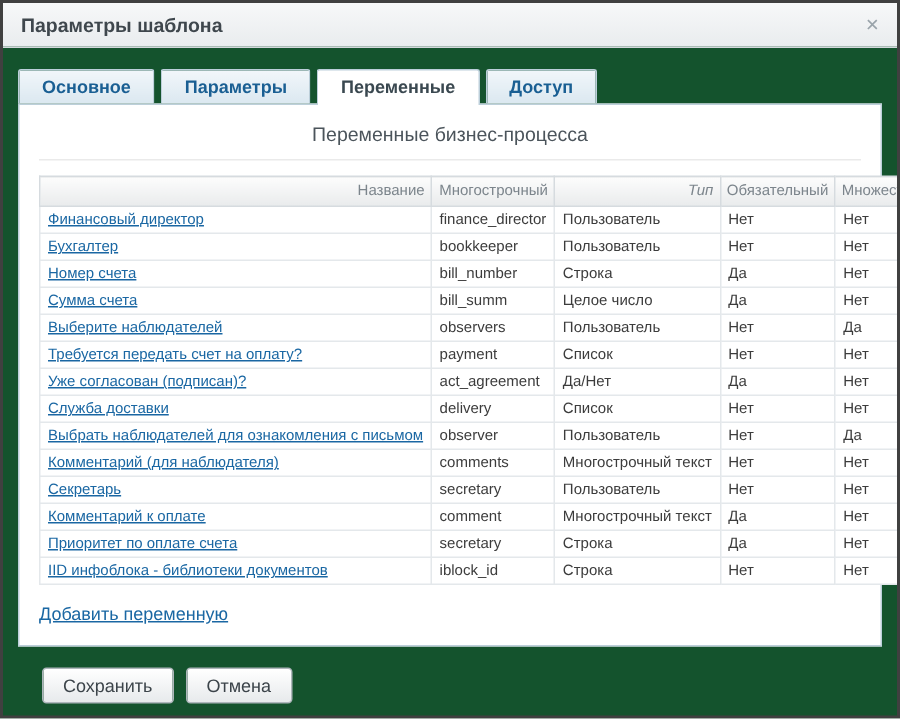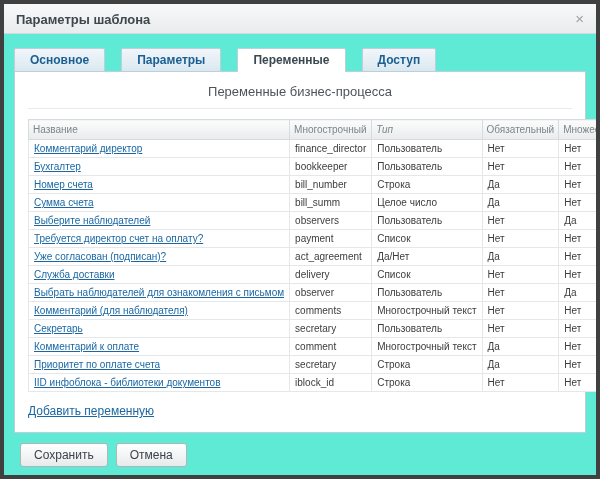--- a/index.html
+++ b/index.html
@@ -1,22 +1,22 @@
 <!DOCTYPE html>
 <html><head>
 <meta charset="utf-8">
 <style>
   * { box-sizing: border-box; }
   html, body { margin: 0; padding: 0; background: #ffffff; }
   body { font-family: "Liberation Sans", sans-serif; }
 
   .dialog {
     width: 600px; height: 479px;
-    background: #5eead4;
-    border: 4px solid #404040;
+    background: #14532d;
+    border: 2px solid #404040;
     position: relative;
     overflow: hidden;
   }
 
   
   .titlebar {
     height: 30px; line-height: 30px;
     background: linear-gradient(#f7f8f9, #e9ecee);
     border-bottom: 1px solid #d3d8dc;
     padding: 0 12px;
@@ -26,21 +26,21 @@
     font-size: 13px; font-weight: bold; color: #3f474d;
   }
   .close-x {
     position: absolute; right: 12px; top: 0;
     line-height: 30px; font-size: 15px; color: #9aa4ab;
     cursor: pointer;
   }
 
   
   .tabs {
-    display: flex; gap: 16px;
+    display: flex; gap: 4px;
     padding: 14px 10px 0 10px;
     position: relative; z-index: 2;
   }
   .tab {
     height: 23px; line-height: 22px;
     padding: 0 15px;
     background: linear-gradient(#f1f6fa, #dbe8f0);
     border: 1px solid #bccfda; border-bottom: none;
     border-radius: 2px 2px 0 0;
     font-size: 12px; font-weight: bold; color: #1a5f93;
@@ -76,21 +76,21 @@
     border-collapse: collapse;
     font-size: 10px;
     table-layout: auto;
   }
   table.vars th {
     background: linear-gradient(#fcfcfc, #e9ebec);
     border: 1px solid #d6dbdf;
     color: #7c858c;
     font-weight: normal;
     padding: 4px 4px;
-    text-align: left;
+    text-align: right;
     white-space: nowrap;
   }
   table.vars th:nth-child(1) { width: 200px; }
   table.vars th:nth-child(2) { width: 80px; }
   table.vars th:nth-child(3) { width: 96px; font-style: italic; }
   table.vars th:nth-child(4) { width: 52px; }
   table.vars th:nth-child(5) { width: 56px; }
   table.vars th:nth-child(6) { width: 80px; }
   table.vars td {
     border: 1px solid #e4e8eb;
@@ -107,21 +107,21 @@
 
   .add-link {
     display: inline-block;
     margin-top: 12px;
     font-size: 12px;
   }
 
   
   .footer {
     position: absolute;
-    left: 16px; bottom: 8px;
+    left: 26px; bottom: 8px;
     display: flex; gap: 8px;
   }
   .btn {
     height: 24px;
     padding: 0 13px;
     font-family: "Liberation Sans", sans-serif;
     font-size: 12px; color: #3c444a;
     background: linear-gradient(#ffffff, #e7eaec);
     border: 1px solid #aeb6bb;
     border-radius: 3px;
@@ -154,21 +154,21 @@
         <tr>
             <th>Название</th>
             <th>Многострочный</th>
             <th>Тип</th>
             <th>Обязательный</th>
             <th>Множественный</th>
           </tr>
       </thead>
       <tbody>
           <tr>
-            <td><a class="lnk">Комментарий директор</a></td>
+            <td><a class="lnk">Финансовый директор</a></td>
             <td>finance_director</td>
             <td>Пользователь</td>
             <td>Нет</td>
             <td>Нет</td>
           </tr>
           <tr>
             <td><a class="lnk">Бухгалтер</a></td>
             <td>bookkeeper</td>
             <td>Пользователь</td>
             <td>Нет</td>
@@ -189,21 +189,21 @@
             <td>Нет</td>
           </tr>
           <tr>
             <td><a class="lnk">Выберите наблюдателей</a></td>
             <td>observers</td>
             <td>Пользователь</td>
             <td>Нет</td>
             <td>Да</td>
           </tr>
           <tr>
-            <td><a class="lnk">Требуется директор счет на оплату?</a></td>
+            <td><a class="lnk">Требуется передать счет на оплату?</a></td>
             <td>payment</td>
             <td>Список</td>
             <td>Нет</td>
             <td>Нет</td>
           </tr>
           <tr>
             <td><a class="lnk">Уже согласован (подписан)?</a></td>
             <td>act_agreement</td>
             <td>Да/Нет</td>
             <td>Да</td>

